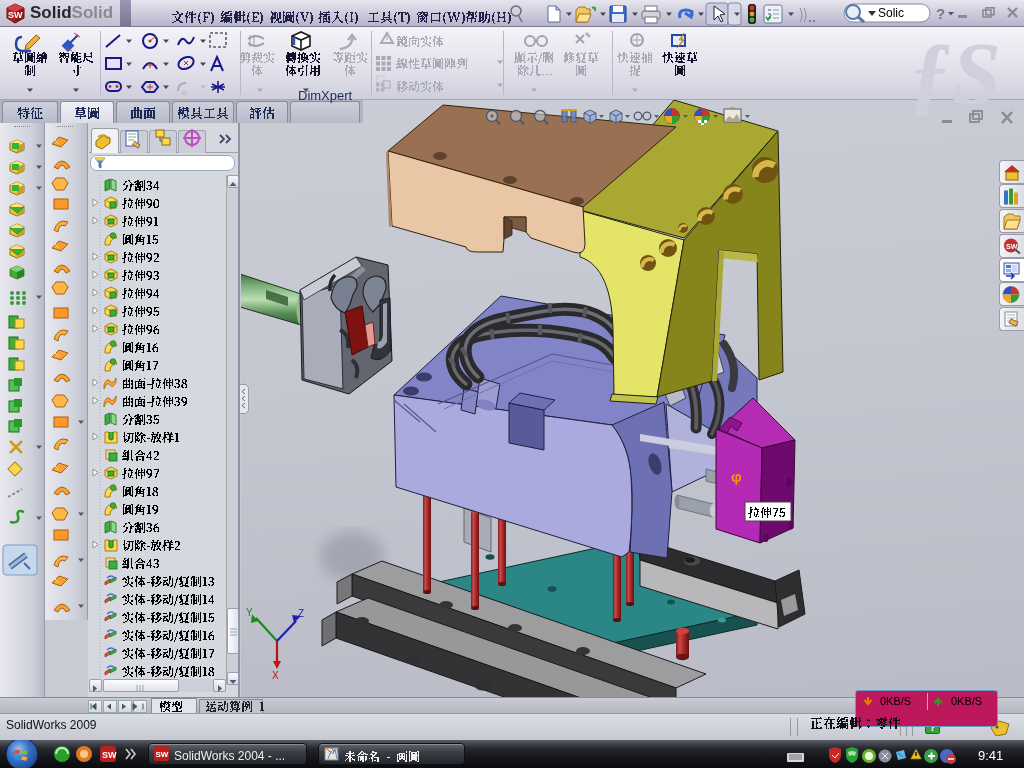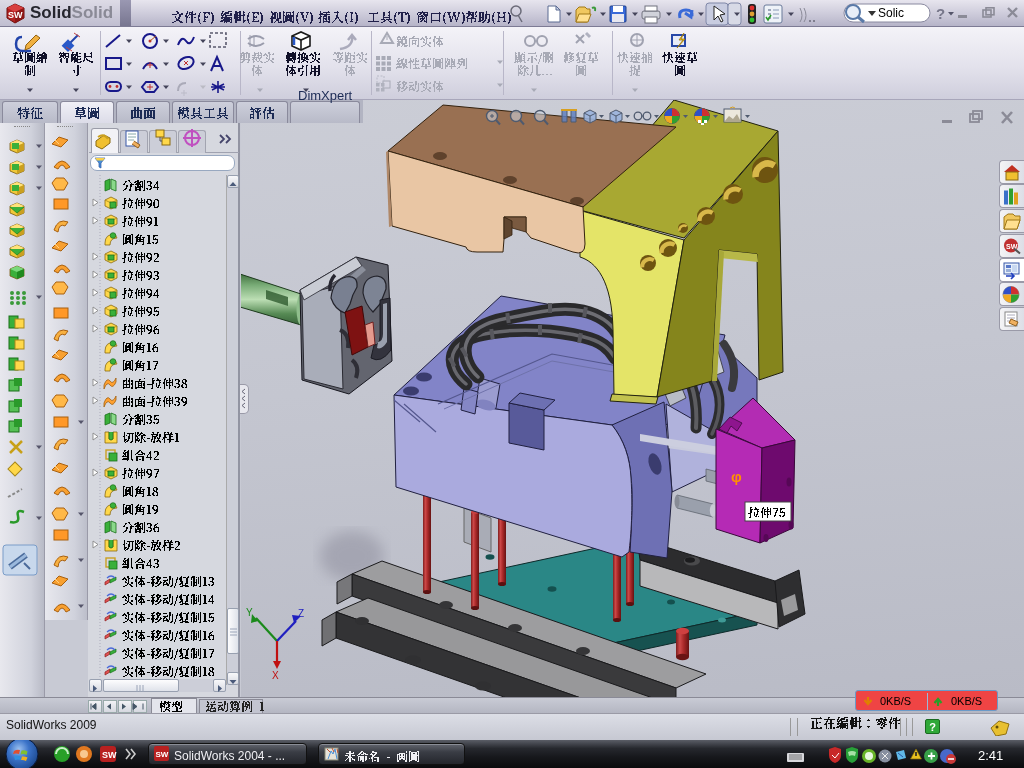--- a/index.html
+++ b/index.html
@@ -254,21 +254,21 @@
         <circle cx="9" cy="134.5" r="8" fill="#e8e8e8" stroke="#888"></circle>
         <path d="M9 126.5 a8 8 0 0 1 8 8 h-8 z" fill="#d03030"></path>
         <path d="M9 134.5 h-8 a8 8 0 0 1 8 -8 z" fill="#3050c8"></path>
         <path d="M9 134.5 v8 a8 8 0 0 1 -8 -8 z" fill="#f0a820"></path>
         <path d="M9 134.5 h8 a8 8 0 0 1 -8 8 z" fill="#30a030"></path>
         <rect x="3" y="152.0" width="12" height="14" fill="#fff" stroke="#888"></rect>
         <path d="M5 155.0 h8 M5 158.0 h8 M5 161.0 h5" stroke="#aab"></path>
         <path d="M9 159.0 l7 3 l-2 4 l-7 -3 z" fill="#f0b060" stroke="#906020"></path>
       </svg>
     </div>
-    <div class="abs" style="left:855px;top:690px;width:143px;height:21px;background:#ef4444;border:1px solid #6a9ac8;border-radius:3px;z-index:3">
+    <div class="abs" style="left:855px;top:690px;width:143px;height:37px;background:#be185d;border:1px solid #6a9ac8;border-radius:3px;z-index:3">
       <div class="abs" style="left:71px;top:2px;width:1px;height:17px;background:#9ab8d8"></div>
       <svg class="abs" style="left:0;top:0" width="143" height="21">
         <path d="M12 6 v6 m-3.5 -3 l3.5 4 l3.5 -4" stroke="#e08000" stroke-width="2.2" fill="none"></path>
         <path d="M82 15 v-6 m-3.5 3 l3.5 -4 l3.5 4" stroke="#28a028" stroke-width="2.2" fill="none"></path>
       </svg>
       <div class="abs" style="left:24px;top:4px;font-size:11px;color:#000">0KB/S</div>
       <div class="abs" style="left:95px;top:4px;font-size:11px;color:#000">0KB/S</div>
     </div>
     <div class="abs" style="left:0;top:0;width:1024px;height:27px;background:linear-gradient(#e7e5ee,#cac8d8 60%,#b6b4c8);border-bottom:1px solid #7d7b94">
       <div class="abs" style="left:0;top:0;width:120px;height:26px;background:linear-gradient(#dddbe6,#c0bed0)">
@@ -409,20 +409,21 @@
         <path d="M535 14 h2" stroke="#a0a2b0"></path>
         <path d="M531 61.5 l3 3.5 l3 -3.5 z" fill="#a8aab6"></path>
         <path d="M576 8 l8 8 m-8 0 l8 -8" stroke="#a0a2b0" stroke-width="2"></path>
         <path d="M586 6 l4 4" stroke="#b0b2c0" stroke-width="3"></path>
         <circle cx="637" cy="13" r="6" fill="none" stroke="#a0a2b0" stroke-width="2"></circle>
         <path d="M637 7 v12 M631 13 h12" stroke="#a0a2b0"></path>
         <path d="M632 61.5 l3 3.5 l3 -3.5 z" fill="#a8aab6"></path>
         <rect x="672" y="8" width="13" height="11" fill="#e8ecf8" stroke="#2848a8" stroke-width="2"></rect>
         <path d="M684 6 l-5 7 h4 l-6 8 l8 -9 h-4 z" fill="#f8c818" stroke="#a07808" stroke-width="0.8"></path>
       </svg>
+      <div class="abs" style="left:908px;top:-4px;font-size:88px;font-style:italic;font-weight:bold;color:#d0d0dd;font-family:'Liberation Serif',serif">ƒS</div>
     </div>
     <div class="abs" style="left:0;top:100px;width:363px;height:23px;background:#b2b4c2;z-index:5">
       <div class="abs" style="left:2px;top:1px;width:56px;height:22px;background:linear-gradient(#cdcfdb,#b8bac8);border:1px solid #8a8a9c;border-bottom:none;border-radius:3px 3px 0 0"></div>
       <div class="abs" style="left:60px;top:1px;width:54px;height:22px;background:linear-gradient(#f0f0f6,#dcdce8);border:1px solid #8a8a9c;border-bottom:none;border-radius:3px 3px 0 0"></div>
       <div class="abs" style="left:116px;top:1px;width:54px;height:22px;background:linear-gradient(#cdcfdb,#b8bac8);border:1px solid #8a8a9c;border-bottom:none;border-radius:3px 3px 0 0"></div>
       <div class="abs" style="left:172px;top:1px;width:62px;height:22px;background:linear-gradient(#cdcfdb,#b8bac8);border:1px solid #8a8a9c;border-bottom:none;border-radius:3px 3px 0 0"></div>
       <div class="abs" style="left:236px;top:1px;width:52px;height:22px;background:linear-gradient(#cdcfdb,#b8bac8);border:1px solid #8a8a9c;border-bottom:none;border-radius:3px 3px 0 0"></div>
       <div class="abs" style="left:290px;top:1px;width:70px;height:22px;background:linear-gradient(#cdcfdb,#b8bac8);border:1px solid #8a8a9c;border-bottom:none;border-radius:3px 3px 0 0"></div>
     </div>
     <div class="abs" style="left:0;top:123px;width:45px;height:574px;background:linear-gradient(90deg,#e8e8ee,#d0d2dc 70%,#b8bac6);border-right:1px solid #9a9aa8">
@@ -807,21 +808,21 @@
         <path d="M111 8 l8 -2 l2 8 l-8 2 z" fill="#60b8e8"></path>
         <path d="M113 9 l5 4" stroke="#2858a8"></path>
         <path d="M131 5 l5.5 10 h-11 z" fill="#e8c020" stroke="#806808" stroke-width="0.7"></path>
         <rect x="130.2" y="8" width="1.6" height="4" fill="#222"></rect>
         <circle cx="146" cy="12" r="7" fill="#38a048"></circle>
         <path d="M143 12 h7 m-3.5 -3.5 v7" stroke="#fff" stroke-width="1.8"></path>
         <circle cx="162" cy="12" r="7" fill="#4868c8"></circle>
         <circle cx="166" cy="15" r="5" fill="#c83838"></circle>
         <path d="M163 15 h6" stroke="#fff" stroke-width="1.6"></path>
       </svg>
-      <div class="abs" style="left:978px;top:8px;font-size:13px;color:#fff">2:41</div>
+      <div class="abs" style="left:978px;top:8px;font-size:13px;color:#fff">9:41</div>
     </div>
     <div class="abs" style="left:298px;top:88px;font-size:13px;color:#1c2b55;z-index:6">DimXpert</div>
     <svg class="abs" style="left:0;top:0;z-index:40;pointer-events:none" width="1024" height="768" viewBox="0 0 1024 768">
       <g transform="translate(171,7)" fill="#20204a">
         <use href="#G32" x="0"></use>
         <use href="#G33" x="13"></use>
         <use href="#G34" x="26"></use>
         <use href="#G35" x="31"></use>
         <use href="#G36" x="39"></use>
       </g>

